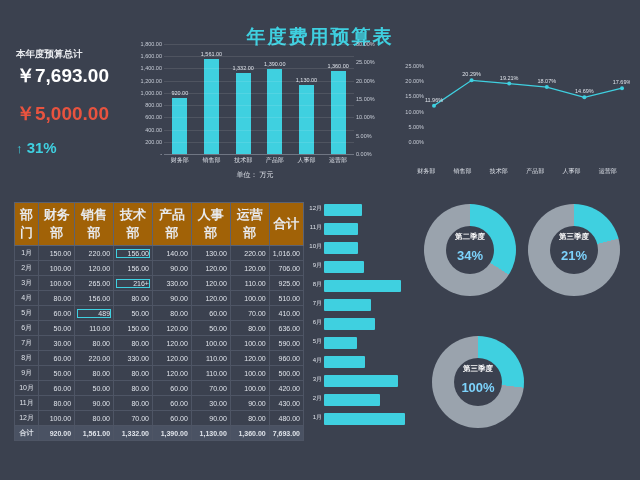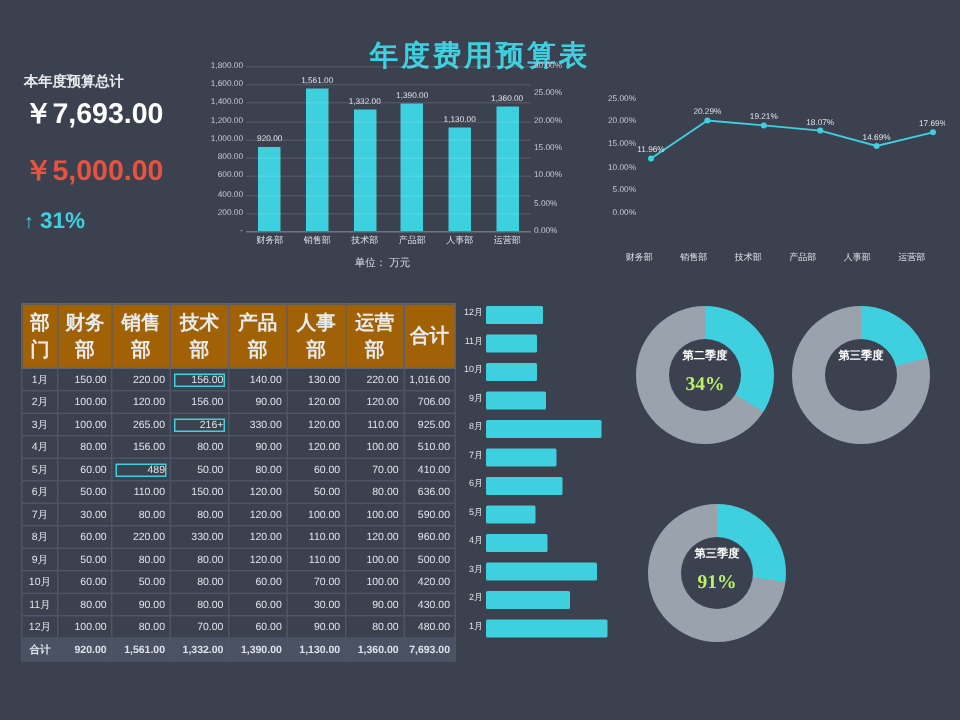--- a/index.html
+++ b/index.html
@@ -58,21 +58,21 @@
   
   .hbars{position:absolute;left:306px;top:200px;width:110px;height:238px;}
   .hb-row{position:absolute;left:18px;height:12px;background:#3fd0e0;border-radius:1px;}
   .hb-lab{position:absolute;left:0;width:16px;text-align:right;font-size:6px;color:#dfe3ea;}
 
   
   .donut{position:absolute;width:92px;height:92px;}
   .donut .ring{position:absolute;inset:0;border-radius:50%;}
   .donut .hole{position:absolute;left:22px;top:22px;width:48px;height:48px;border-radius:50%;background:#3b414f;}
   .donut .dlab{position:absolute;left:0;top:28px;width:92px;text-align:center;font-size:7.5px;color:#fff;font-weight:bold;}
-  .donut .dval{position:absolute;left:0;top:44px;width:92px;text-align:center;font-size:13px;color:#bef264;font-weight:bold;font-family:Liberation Serif, serif;}
+  .donut .dval{position:absolute;left:0;top:44px;width:92px;text-align:center;font-size:13px;color:#7dd3fc;font-weight:bold;}
 </style>
 </head>
 <body>
 
 <div class="page">
 
   <div class="title">年度费用预算表</div>
 
   <div class="kpi">
     <div class="kpi-label">本年度预算总计</div>
@@ -371,21 +371,22 @@
   <div class="donut" id="donut0" style="left:424px;top:204px;">
       <div class="ring" style="background:conic-gradient(#3fd0e0 0deg 122.4deg, #9aa3ad 122.4deg 360deg);"></div>
       <div class="hole"></div>
       <div class="dlab">第二季度</div>
       <div class="dval">34%</div>
     </div>
   <div class="donut" id="donut1" style="left:528px;top:204px;">
       <div class="ring" style="background:conic-gradient(#3fd0e0 0deg 75.60000000000001deg, #9aa3ad 75.60000000000001deg 360deg);"></div>
       <div class="hole"></div>
       <div class="dlab">第三季度</div>
+      <div class="dval">21%</div>
     </div>
   <div class="donut" id="donut2" style="left:432px;top:336px;">
       <div class="ring" style="background:conic-gradient(#3fd0e0 0deg 97.2deg, #9aa3ad 97.2deg 360deg);"></div>
       <div class="hole"></div>
       <div class="dlab">第三季度</div>
-      <div class="dval">91%</div>
+      <div class="dval">100%</div>
     </div>
 
 </div>
 
 </body></html>

